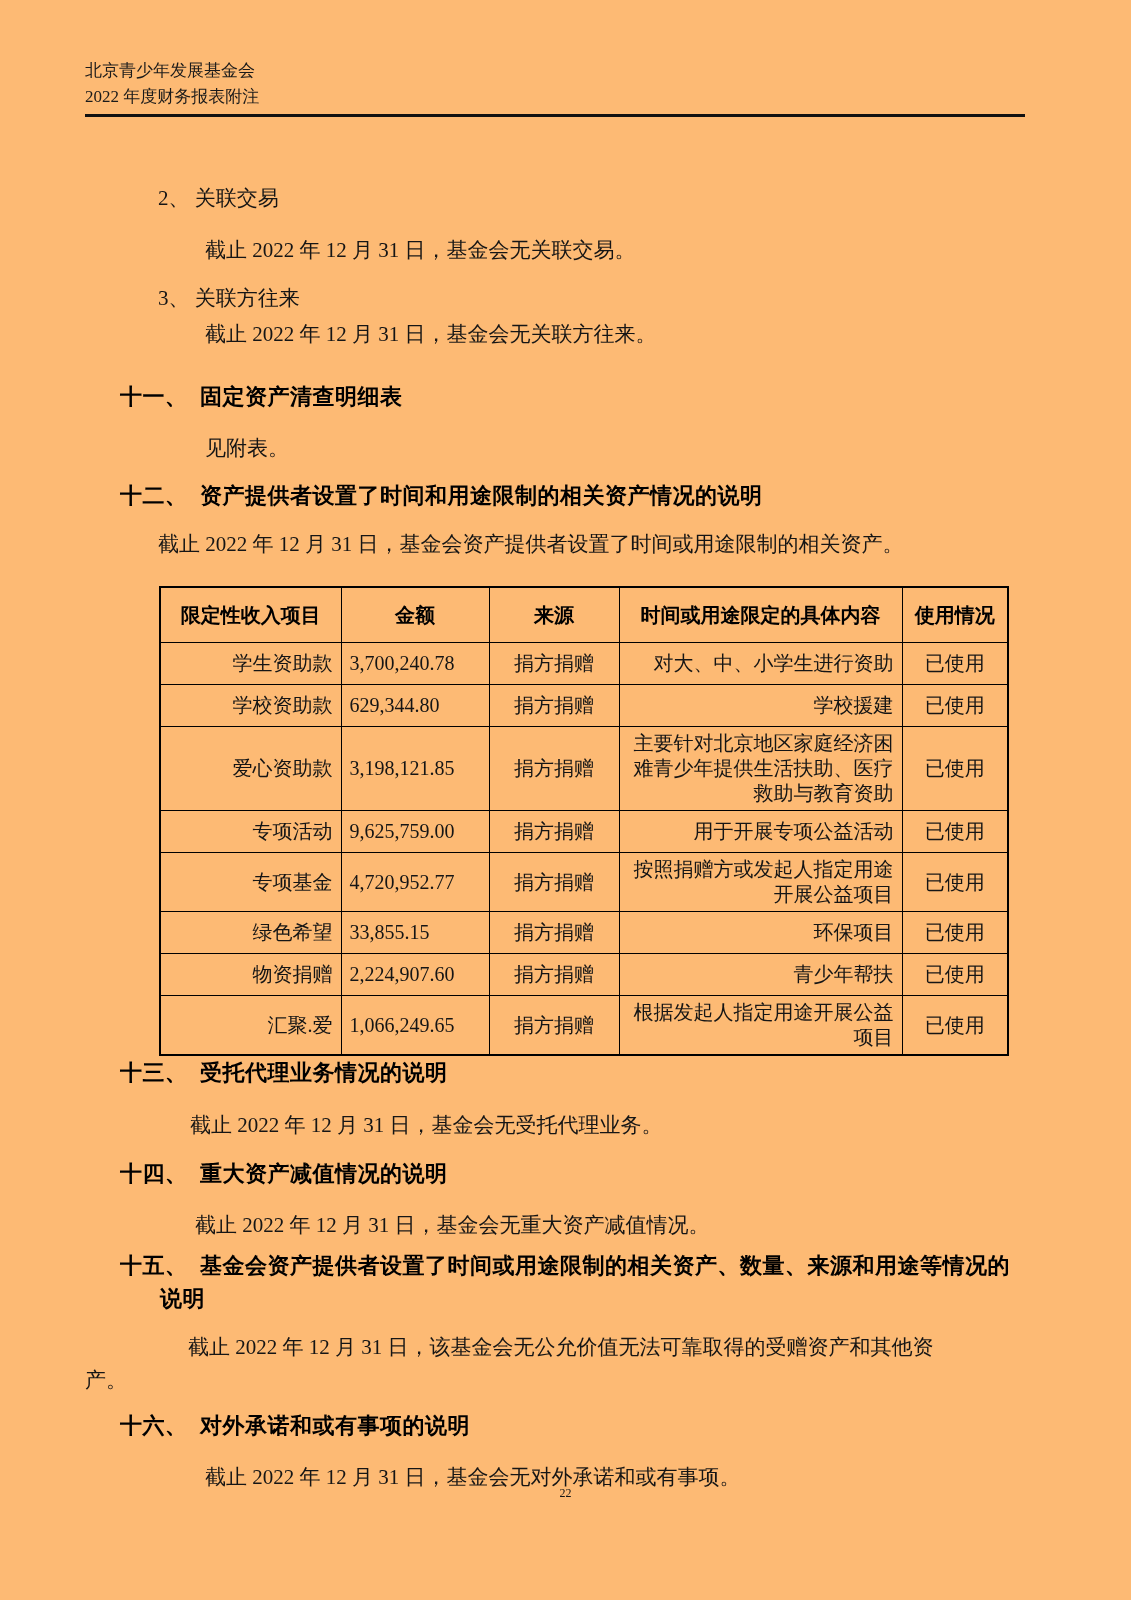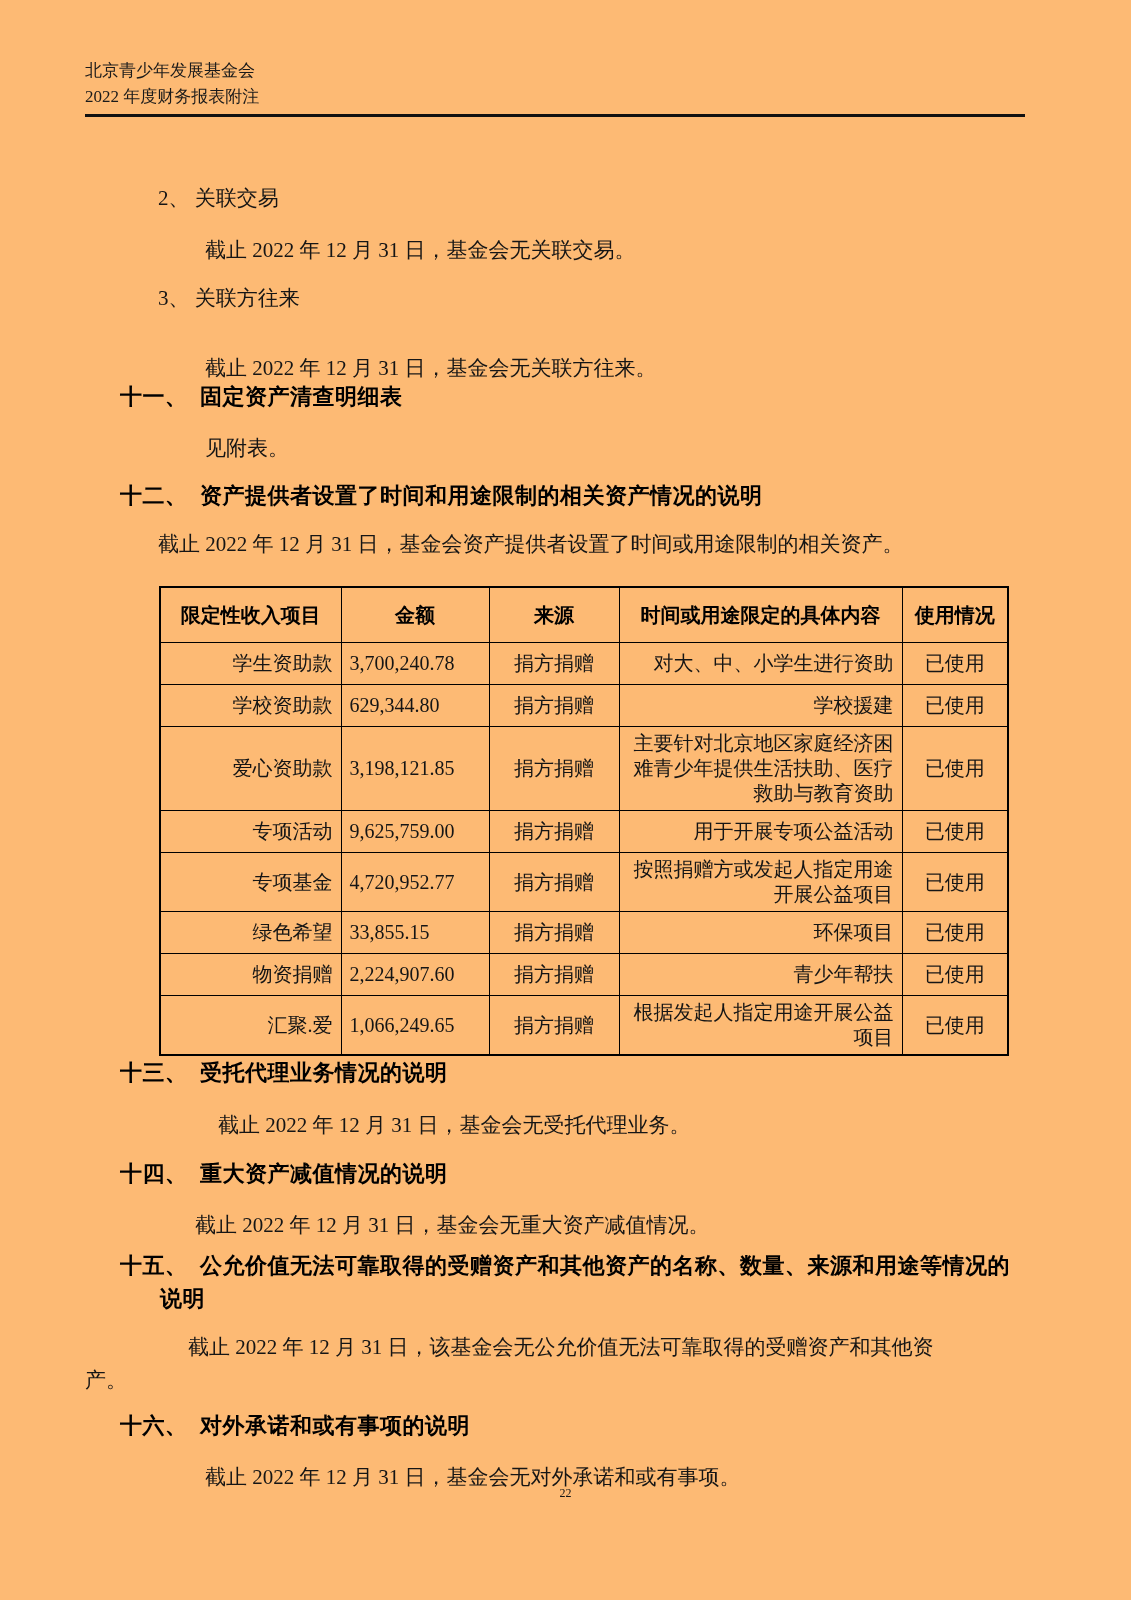--- a/index.html
+++ b/index.html
@@ -49,21 +49,21 @@
 <div class="page">
 
   <div class="abs hdr" style="left:85px;top:58px;">北京青少年发展基金会</div>
   <div class="abs hdr" style="left:85px;top:84px;">2022 年度财务报表附注</div>
   <div class="rule"></div>
 
   <div class="abs body-txt" style="left:158px;top:184px;"><span class="list-num">2、</span> <span>关联交易</span></div>
   <div class="abs body-txt" style="left:205px;top:236px;">截止 2022 年 12 月 31 日，基金会无关联交易。</div>
 
   <div class="abs body-txt" style="left:158px;top:284px;"><span class="list-num">3、</span> <span>关联方往来</span></div>
-  <div class="abs body-txt" style="left:205px;top:354px;">截止 2022 年 12 月 31 日，基金会无关联方往来。</div>
+  <div class="abs body-txt" style="left:205px;top:320px;">截止 2022 年 12 月 31 日，基金会无关联方往来。</div>
 
   <div class="abs sec" style="left:120px;top:382px;"><span class="sec-num">十一、</span><span>固定资产清查明细表</span></div>
   <div class="abs body-txt" style="left:205px;top:434px;">见附表。</div>
 
   <div class="abs sec" style="left:120px;top:481px;"><span class="sec-num">十二、</span><span>资产提供者设置了时间和用途限制的相关资产情况的说明</span></div>
   <div class="abs body-txt" style="left:158px;top:530px;">截止 2022 年 12 月 31 日，基金会资产提供者设置了时间或用途限制的相关资产。</div>
 
   <table class="grid">
     <colgroup>
       <col style="width:181px">
@@ -135,26 +135,26 @@
         <td class="c0">汇聚.爱</td>
         <td class="c1">1,066,249.65</td>
         <td class="c2">捐方捐赠</td>
         <td class="c3" style="white-space:normal;">根据发起人指定用途开展公益项目</td>
         <td class="c4">已使用</td>
       </tr>
     </tbody>
   </table>
 
   <div class="abs sec" style="left:120px;top:1058px;"><span class="sec-num">十三、</span><span>受托代理业务情况的说明</span></div>
-  <div class="abs body-txt" style="left:218px;top:1111px;">截止 2022 年 12 月 31 日，基金会无受托代理业务。</div>
+  <div class="abs body-txt" style="left:190px;top:1111px;">截止 2022 年 12 月 31 日，基金会无受托代理业务。</div>
 
   <div class="abs sec" style="left:120px;top:1159px;"><span class="sec-num">十四、</span><span>重大资产减值情况的说明</span></div>
   <div class="abs body-txt" style="left:195px;top:1211px;">截止 2022 年 12 月 31 日，基金会无重大资产减值情况。</div>
 
-  <div class="abs sec" style="left:120px;top:1251px;"><span class="sec-num">十五、</span><span>公允价值无法可靠取得的受赠资产和其他资产的名称、数量、来源和用途等情况的</span></div>
+  <div class="abs sec" style="left:120px;top:1251px;"><span class="sec-num">十五、</span><span>基金会资产提供者设置了时间或用途限制的相关资产、数量、来源和用途等情况的</span></div>
   <div class="abs sec" style="left:160px;top:1284px;">说明</div>
   <div class="abs body-txt" style="left:188px;top:1333px;">截止 2022 年 12 月 31 日，该基金会无公允价值无法可靠取得的受赠资产和其他资</div>
   <div class="abs body-txt" style="left:85px;top:1366px;">产。</div>
 
   <div class="abs sec" style="left:120px;top:1411px;"><span class="sec-num">十六、</span><span>对外承诺和或有事项的说明</span></div>
   <div class="abs body-txt" style="left:205px;top:1463px;">截止 2022 年 12 月 31 日，基金会无对外承诺和或有事项。</div>
 
   <div class="pagenum">22</div>
 
 </div>

